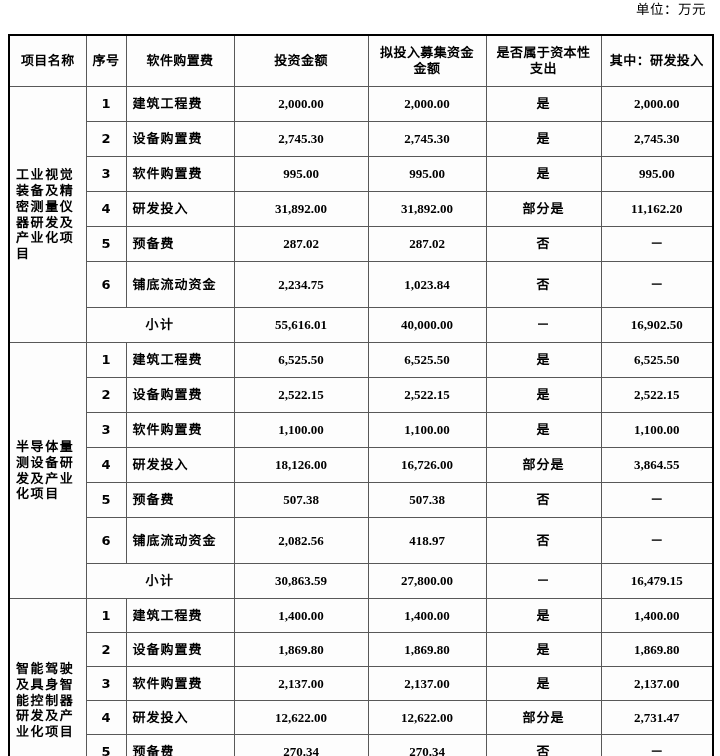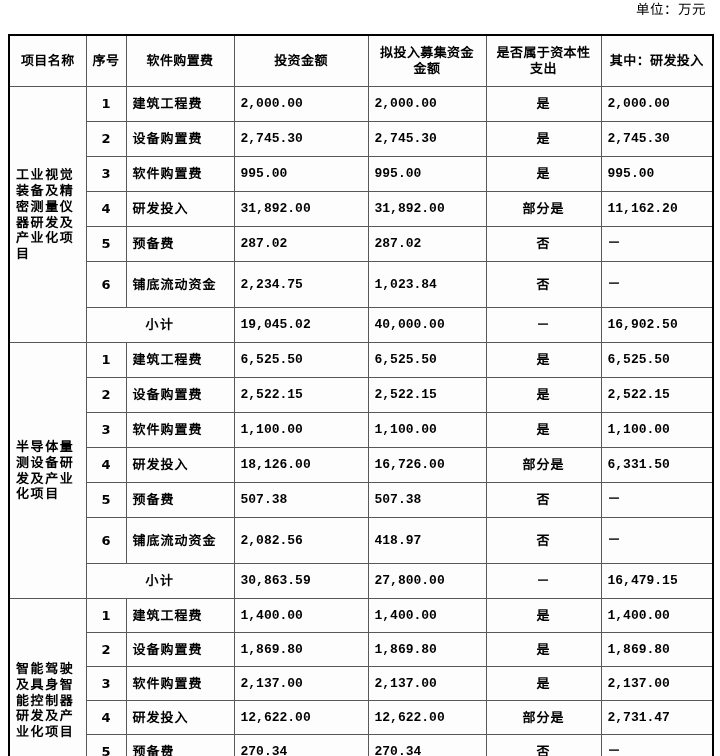--- a/index.html
+++ b/index.html
@@ -65,24 +65,24 @@
   }
   td.seq {
     text-align: center;
     font-size: 13.5px;
   }
   td.comp {
     letter-spacing: 1px;
     font-size: 13.5px;
   }
   td.num {
-    text-align: left;
+    text-align: center;
     font-size: 13.5px;
     padding-right: 9px;
-    font-family: Liberation Mono, monospace;
+    font-family: Liberation Serif, serif;
   }
   td.cap {
     text-align: center;
     font-size: 13.5px;
     letter-spacing: 1px;
   }
   tr.body-row > td { height: 34px; }
   tr.tall-row > td { height: 45px; }
   tr.short-row > td { height: 33px; }
   tr.subtotal-row > td {
@@ -181,21 +181,21 @@
         <tr class="tall-row">
           <td class="seq">6</td>
           <td class="comp">铺底流动资金</td>
           <td class="num">2,234.75</td>
           <td class="num">1,023.84</td>
           <td class="cap">否</td>
           <td class="num dash">－</td>
         </tr>
         <tr class="subtotal-row">
           <td class="subtotal-label" colspan="2">小计</td>
-          <td class="num">19,045.02</td>
+          <td class="num">55,616.01</td>
           <td class="num">40,000.00</td>
           <td class="cap dash">－</td>
           <td class="num">16,902.50</td>
         </tr>
         <tr class="body-row section-start">
           <td class="proj-name" rowspan="7">半导体量测设备研发及产业化项目</td>
           <td class="seq">1</td>
           <td class="comp">建筑工程费</td>
           <td class="num">6,525.50</td>
           <td class="num">6,525.50</td>
@@ -217,21 +217,21 @@
           <td class="num">1,100.00</td>
           <td class="cap">是</td>
           <td class="num">1,100.00</td>
         </tr>
         <tr class="body-row">
           <td class="seq">4</td>
           <td class="comp">研发投入</td>
           <td class="num">18,126.00</td>
           <td class="num">16,726.00</td>
           <td class="cap">部分是</td>
-          <td class="num">6,331.50</td>
+          <td class="num">3,864.55</td>
         </tr>
         <tr class="body-row">
           <td class="seq">5</td>
           <td class="comp">预备费</td>
           <td class="num">507.38</td>
           <td class="num">507.38</td>
           <td class="cap">否</td>
           <td class="num dash">－</td>
         </tr>
         <tr class="tall-row">

